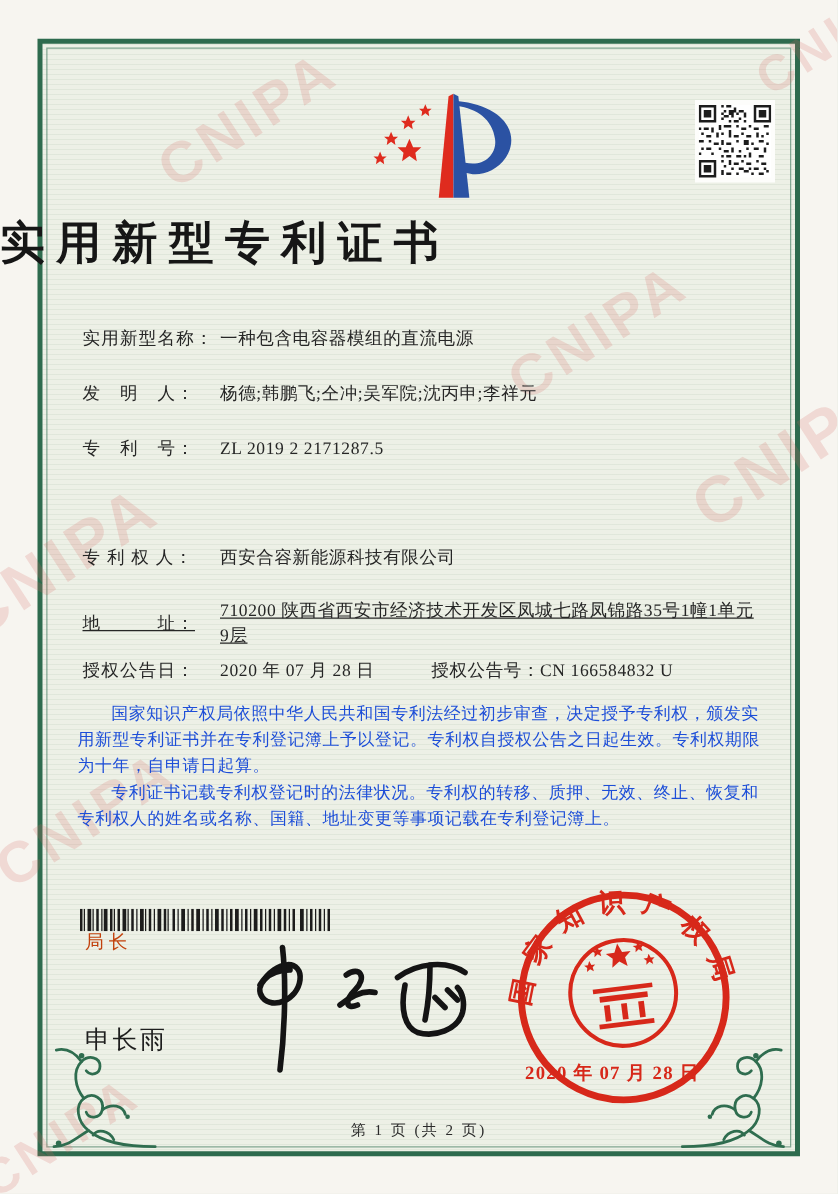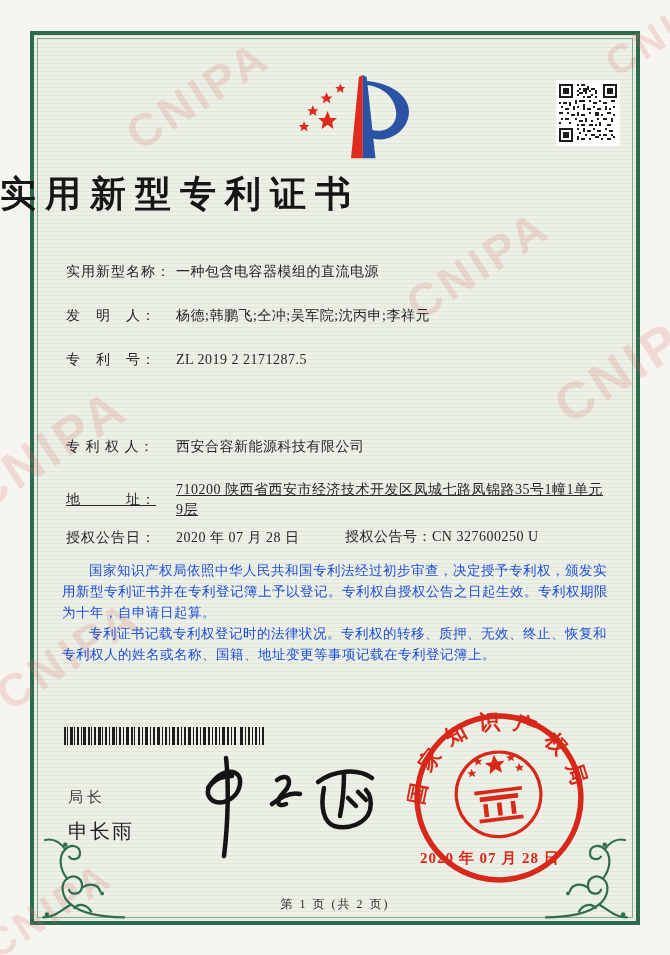--- a/index.html
+++ b/index.html
@@ -101,22 +101,22 @@
     z-index:5;
   }
   .bodytext p{margin:0;text-indent:2em;letter-spacing:0.5px;}
   
   .barcode{
     position:absolute;left:64px;top:727px;width:202px;height:18px;
     z-index:5;
   }
   
   .sign-title{
-    position:absolute;left:68px;top:788px;
-    font-size:15px;letter-spacing:4px;color:#404040;z-index:6;
+    position:absolute;left:68px;top:744px;
+    font-size:15px;letter-spacing:4px;color:#c2410c;z-index:6;
   }
   .sign-name{
     position:absolute;left:68px;top:818px;
     font-size:20px;letter-spacing:2px;color:#1e1e1e;z-index:6;
   }
   .signature-svg{
     position:absolute;left:182px;top:752px;width:215px;height:108px;
     z-index:6;
   }
   
@@ -240,21 +240,21 @@
   </div>
   <div class="row r-addr">
     <span class="lab">地　　　址：</span>
     <span class="val" style="max-width:430px;">710200 陕西省西安市经济技术开发区凤城七路凤锦路35号1幢1单元9层</span>
   </div>
   <div class="row r-grant">
     <span class="lab">授权公告日：</span>
     <span class="val">2020 年 07 月 28 日</span>
   </div>
   <div class="grant-no">
-    <span>授权公告号：</span><span>CN 327600250 U</span>
+    <span>授权公告号：</span><span>CN 166584832 U</span>
   </div>
 
   <div class="bodytext">
     <p>国家知识产权局依照中华人民共和国专利法经过初步审查，决定授予专利权，颁发实用新型专利证书并在专利登记簿上予以登记。专利权自授权公告之日起生效。专利权期限为十年，自申请日起算。</p>
     <p>专利证书记载专利权登记时的法律状况。专利权的转移、质押、无效、终止、恢复和专利权人的姓名或名称、国籍、地址变更等事项记载在专利登记簿上。</p>
   </div>
 
   <svg class="barcode" viewBox="0 0 202 18" preserveAspectRatio="none">
     <g fill="#1c1c1c">
       <rect x="0" y="0" width="2" height="18"></rect>

